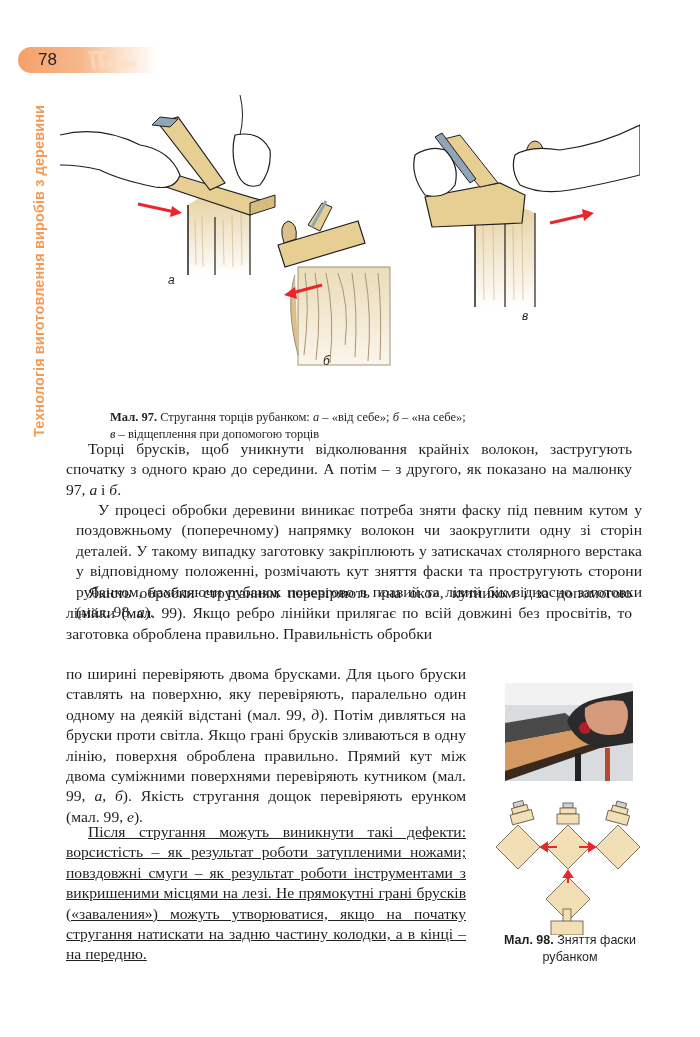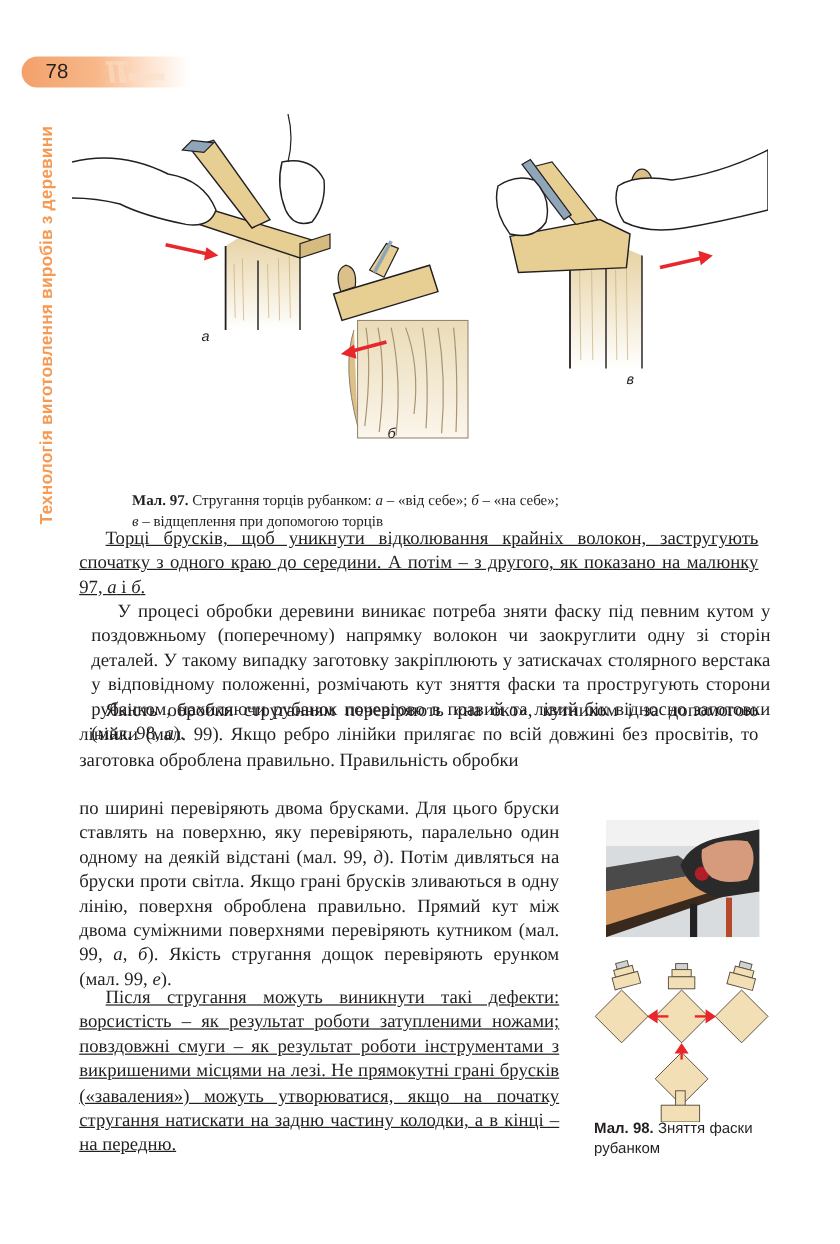--- a/index.html
+++ b/index.html
@@ -16,29 +16,29 @@
     .fig97 { position: absolute; left: 60px; top: 95px; width: 580px; height: 280px; }
     .fig-label { position: absolute; font-family: "Liberation Sans", sans-serif; font-style: italic; font-size: 12px; color: #231f20; }
 
     .caption97 { position: absolute; left: 110px; top: 386px; width: 500px; text-align: left; font-family: Liberation Serif, serif;
       font-size: 12.5px; line-height: 17px; color: #231f20; margin-top: 23px; }
     .caption97 b { font-weight: bold; }
     .caption97 i { font-style: italic; }
 
     .para { position: absolute; font-family: "Liberation Serif", serif; font-size: 15.6px; line-height: 20.4px; color: #231f20; text-align: justify; }
     .para .indent { display: inline-block; width: 22px; }
-    .p1 { left: 66px; top: 439px; width: 566px; text-decoration: underline; }
+    .p1 { left: 66px; top: 439px; width: 566px; }
     .p2 { left: 76px; top: 500px; width: 566px; }
     .p3 { left: 66px; top: 583px; width: 566px; }
     .p4 { left: 66px; top: 822px; width: 400px; text-decoration: underline; }
     .p3b { left: 66px; top: 664px; width: 400px; font-family: Liberation Serif, serif; }
 
     .photo98 { position: absolute; left: 505px; top: 683px; width: 128px; height: 98px; overflow: hidden; }
     .diagram98 { position: absolute; left: 495px; top: 795px; width: 150px; height: 140px; }
-    .caption98 { position: absolute; left: 495px; top: 932px; width: 150px; font-family: "Liberation Sans", sans-serif; font-size: 12.5px; line-height: 17px; color: #231f20; }
+    .caption98 { position: absolute; left: 495px; top: 932px; width: 150px; text-align: center; font-family: "Liberation Sans", sans-serif; font-size: 12.5px; line-height: 17px; color: #231f20; }
     .caption98 b { font-weight: bold; }
   </style>
 </head>
 <body>
 
 <div class="page-tab"></div>
 <div class="page-num">78</div>
 <svg class="tab-logo" viewBox="0 0 60 22">
   <rect x="6" y="2" width="18" height="3" fill="#fbe0c9"></rect>
   <path d="M8 5 L10 20 L14 20 L12 5 Z" fill="#fbe0c9"></path>

